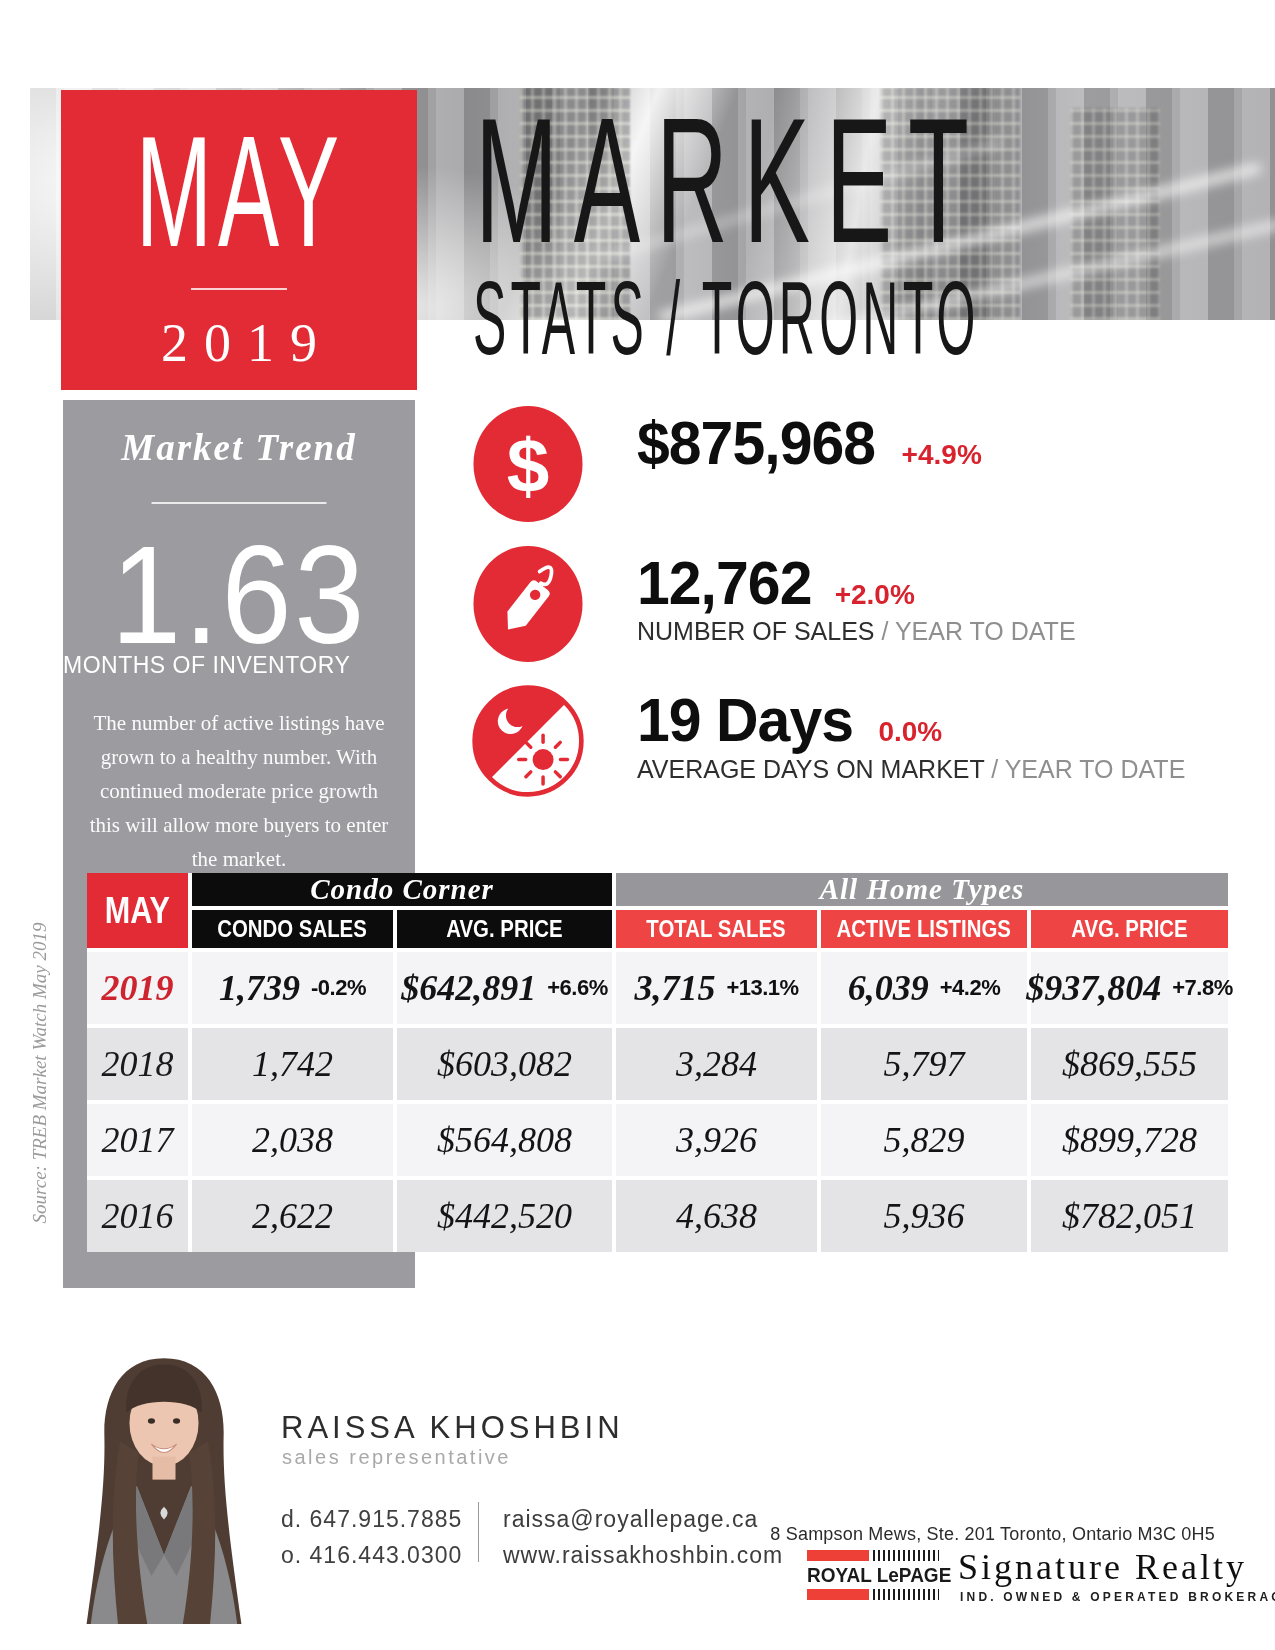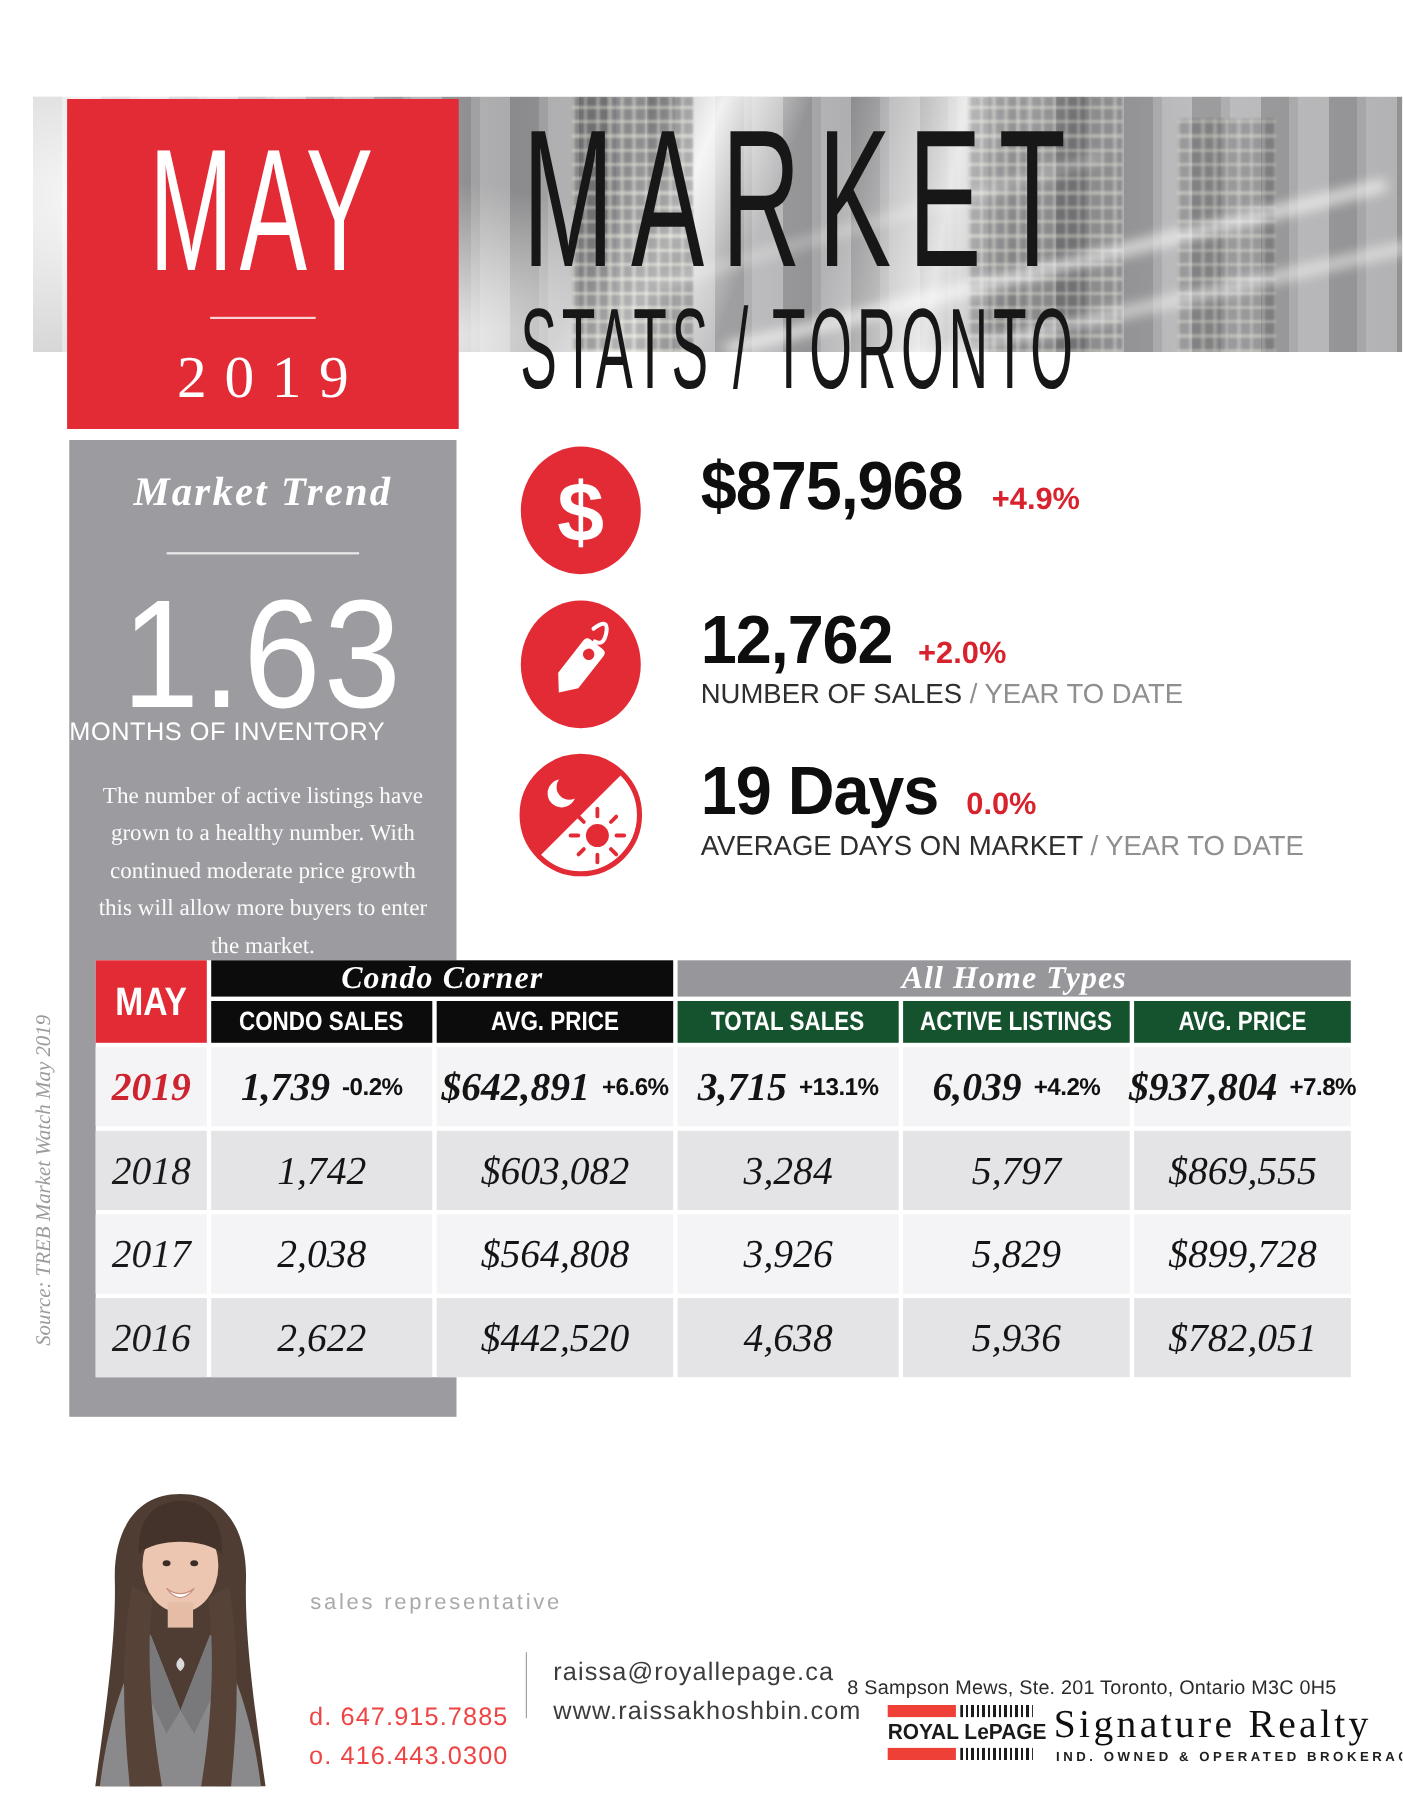--- a/index.html
+++ b/index.html
@@ -65,40 +65,40 @@
      grid-template-rows:33px 38px 72px 72px 72px 72px;gap:4px;}
   .cell{display:flex;align-items:center;justify-content:center;}
   .month-cell{grid-row:1/3;grid-column:1;background:#e32b36;color:#fff;font-weight:700;font-size:36px;}
   .month-cell span{display:inline-block;transform:scaleX(.85);}
   .grp-condo{grid-row:1;grid-column:2/4;background:#0c0c0c;}
   .grp-all{grid-row:1;grid-column:4/7;background:#97979b;}
   .grp-label{color:#fff;font-family:"Liberation Serif",serif;font-style:italic;font-weight:700;font-size:29px;letter-spacing:1px;}
   .subhead{color:#fff;font-weight:700;font-size:24px;}
   .subhead span{display:inline-block;transform:scaleX(.85);white-space:nowrap;}
   .sh-black{background:#0c0c0c;text-align:center;}
-  .sh-gray{background:#14532d;}
+  .sh-gray{background:#ef4444;}
   .row-light{background:#f4f4f6;}
   .row-dark{background:#e4e4e7;}
   .year-cell{font-family:"Liberation Serif",serif;font-style:italic;font-size:36px;color:#1a1a1a;}
   .year-hl{color:#ce2430;font-weight:700;}
   .num{font-family:"Liberation Serif",serif;font-style:italic;font-size:36px;color:#141414;white-space:nowrap;}
   .num-hl{font-weight:700;}
   .pct{font-family:"Liberation Sans",sans-serif;font-style:normal;font-weight:700;font-size:22px;color:#101010;margin-left:11px;letter-spacing:-.5px;}
   .pct:empty{display:none;}
 
   
   #source-note{position:absolute;left:-132px;top:1062px;width:344px;text-align:center;
      font-family:"Liberation Serif",serif;font-style:italic;font-size:19px;color:#9b9b9b;
      transform:rotate(-90deg);}
 
   
   #agent-photo{position:absolute;left:58px;top:1352px;width:212px;height:272px;}
   #agent-name{position:absolute;left:281px;top:1410px;font-size:31px;letter-spacing:4px;color:#2d2d2d;font-weight:400;}
   #agent-role{position:absolute;left:282px;top:1446px;font-size:20px;letter-spacing:2.5px;color:#a9a9a9;}
-  #agent-phones{position:absolute;left:281px;top:1501px;font-size:23px;color:#ef4444;line-height:36px;letter-spacing:1px;margin-top:41px;}
+  #agent-phones{position:absolute;left:281px;top:1501px;font-size:23px;color:#404040;line-height:36px;letter-spacing:1px;}
   #contact-divider{position:absolute;left:478px;top:1502px;width:1px;height:60px;background:#9a9a9a;}
   #agent-links{position:absolute;left:503px;top:1501px;font-size:23px;color:#3c3c3c;line-height:36px;letter-spacing:1px;}
   #office-address{position:absolute;right:60px;top:1524px;font-size:18px;color:#2b2b2b;letter-spacing:.2px;}
   .rlp{position:absolute;left:807px;top:1550px;width:132px;}
   .rlp-row{display:flex;gap:4px;height:11px;}
   .rlp-red{width:62px;height:11px;background:#ee4036;}
   .rlp-stripes{width:66px;height:11px;background:repeating-linear-gradient(90deg,#1b1b1b 0 2px,#fff 2px 5px);}
   .rlp-text{font-size:20px;font-weight:700;color:#1a1a1a;letter-spacing:0;padding:3px 0 2px 0;white-space:nowrap;transform:scaleX(.95);transform-origin:left center;}
   #brokerage-name{position:absolute;left:958px;top:1546px;font-family:"Liberation Serif",serif;font-size:36px;letter-spacing:3px;color:#0f0f0f;white-space:nowrap;}
   #brokerage-desc{position:absolute;left:960px;top:1590px;font-size:12px;font-weight:700;letter-spacing:3.2px;color:#202020;white-space:nowrap;}
@@ -311,20 +311,21 @@
       <rect x="89" y="100" width="22" height="22" fill="#e5bca6"></rect>
       <path d="M68 128 L100 196 L132 128 L132 260 L68 260 Z" fill="#f4f4f4"></path>
       <path d="M30 260 C38 196 56 148 74 128 L100 194 L126 128 C144 148 162 196 170 260 Z" fill="#8a8a8c"></path>
       <path d="M74 128 L100 194 L88 214 L62 160 Z" fill="#79797b"></path>
       <path d="M126 128 L100 194 L112 214 L138 160 Z" fill="#79797b"></path>
       <path d="M58 86 C48 140 50 200 56 260 L84 260 C74 200 70 140 76 96 Z" fill="#564237"></path>
       <path d="M142 86 C152 140 150 200 144 260 L118 260 C128 200 130 140 124 96 Z" fill="#564237"></path>
       <path d="M100 148 q-7 6 0 12 q7 -6 0 -12" fill="#d9d9d9"></path>
     </svg>
   </div>
+  <div id="agent-name">RAISSA KHOSHBIN</div>
   <div id="agent-role">sales representative</div>
   <div id="agent-phones">
     <div>d. 647.915.7885</div>
     <div>o. 416.443.0300</div>
   </div>
   <div id="contact-divider"></div>
   <div id="agent-links">
     <div>raissa@royallepage.ca</div>
     <div>www.raissakhoshbin.com</div>
   </div>

